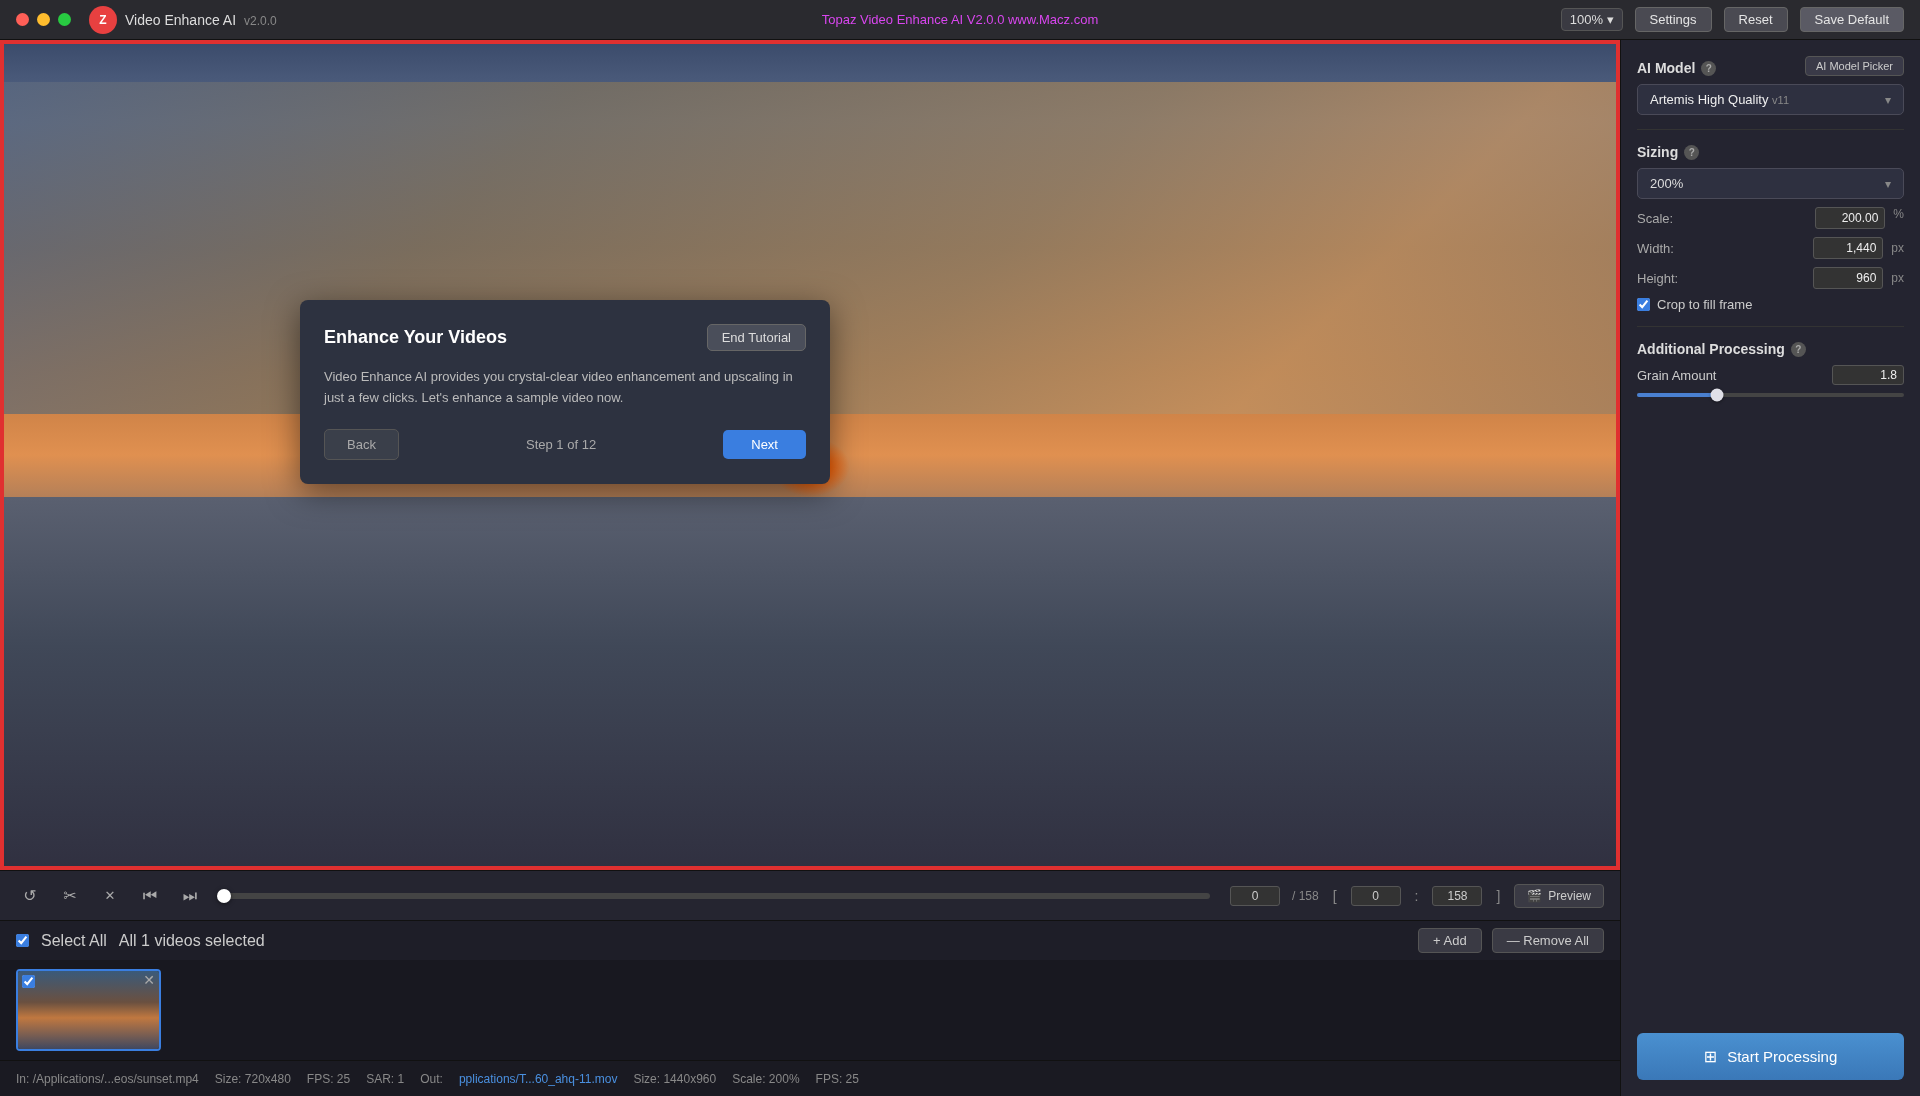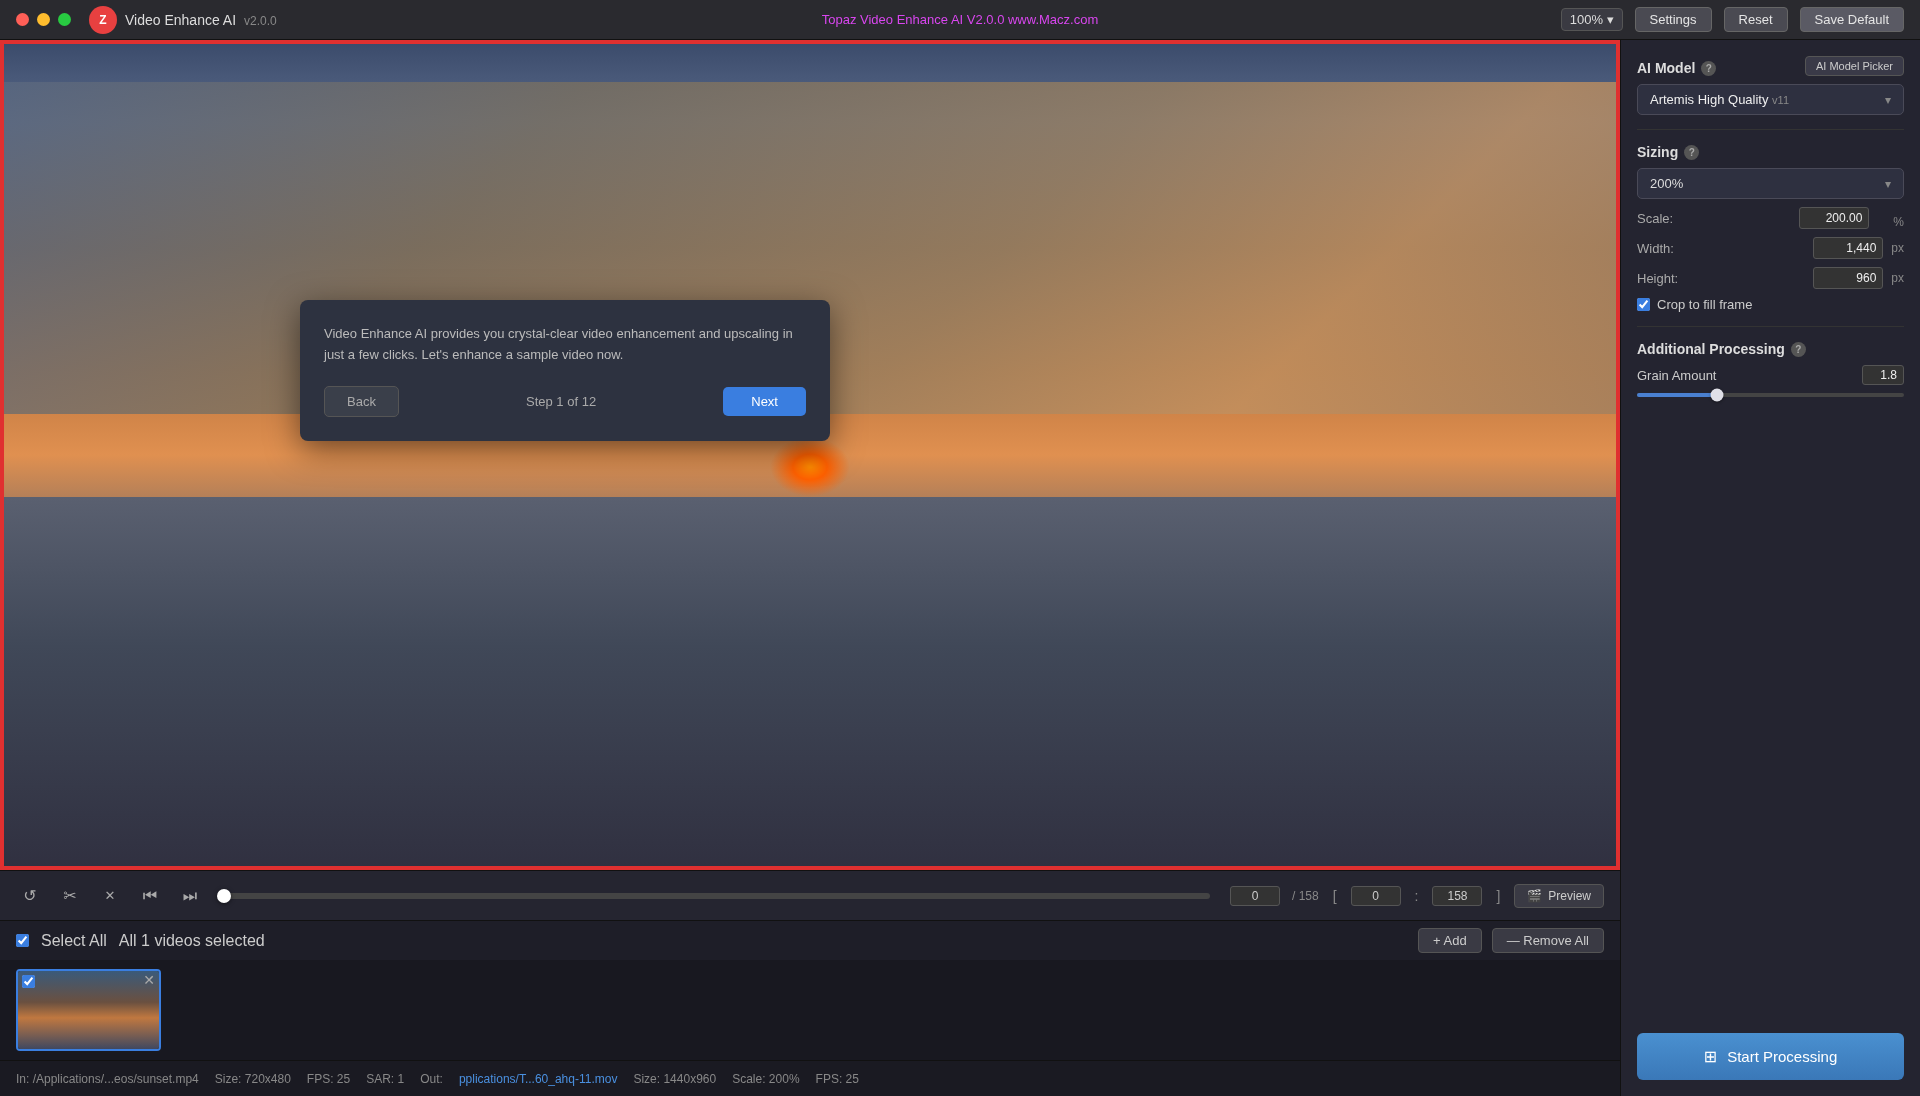--- a/index.html
+++ b/index.html
@@ -525,21 +525,21 @@
     .slider-label {
       font-size: 13px;
       color: #ccc;
     }
     .slider-value {
       background: #333;
       border: 1px solid #555;
       border-radius: 3px;
       color: #eee;
       font-size: 12px;
-      width: 42px;
+      width: 72px;
       text-align: right;
       padding: 2px 6px;
     }
     .slider-track {
       position: relative;
       height: 4px;
       background: #444;
       border-radius: 2px;
       margin: 4px 0;
     }
@@ -614,20 +614,24 @@
         <div class="scene-clouds"></div>
         <div class="scene-glow"></div>
         <div class="scene-water"></div>
       </div>
       <div class="red-border-left"></div>
       <div class="red-border-right"></div>
       <div class="red-border-top"></div>
       <div class="red-border-bottom"></div>
 
       <div id="tutorial-dialog">
+        <div id="tutorial-header">
+          <span id="tutorial-title">Enhance Your Videos</span>
+          <button id="end-tutorial-btn">End Tutorial</button>
+        </div>
         <div id="tutorial-body">Video Enhance AI provides you crystal-clear video enhancement and upscaling in just a few clicks. Let's enhance a sample video now.</div>
         <div id="tutorial-footer">
           <button id="back-btn">Back</button>
           <span id="step-indicator">Step 1 of 12</span>
           <button id="next-btn">Next</button>
         </div>
       </div>
     </div>
 
     <div id="controls-bar">
@@ -722,21 +726,21 @@
           <span>Sizing</span>
           <div class="help-icon">?</div>
         </div>
       </div>
       <div class="dropdown-select">
         <span>200%</span>
         <span class="dropdown-chevron">▾</span>
       </div>
       <div class="param-row">
         <span class="param-label">Scale:</span>
-        <div style="display:flex; align-items:flex-end; gap:20px;">
+        <div style="display:flex; align-items:flex-start; gap:4px;">
           <input class="param-input" type="text" value="200.00" style="">
           <span class="param-unit">%</span>
         </div>
       </div>
       <div class="param-row">
         <span class="param-label">Width:</span>
         <div style="display:flex; align-items:center; gap:4px;">
           <input class="param-input" type="text" value="1,440" style="">
           <span class="param-unit">px</span>
         </div>

